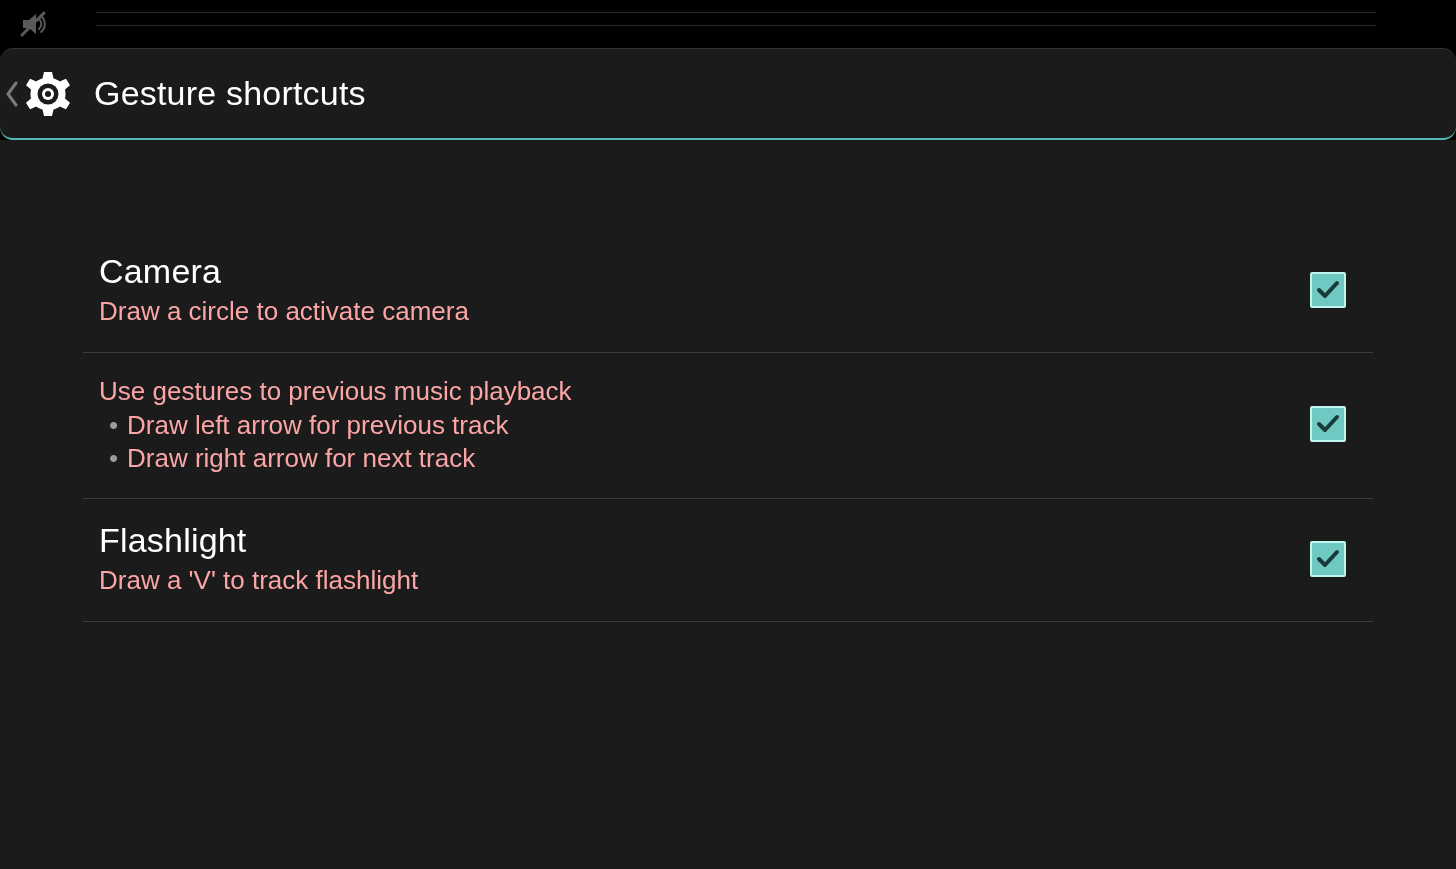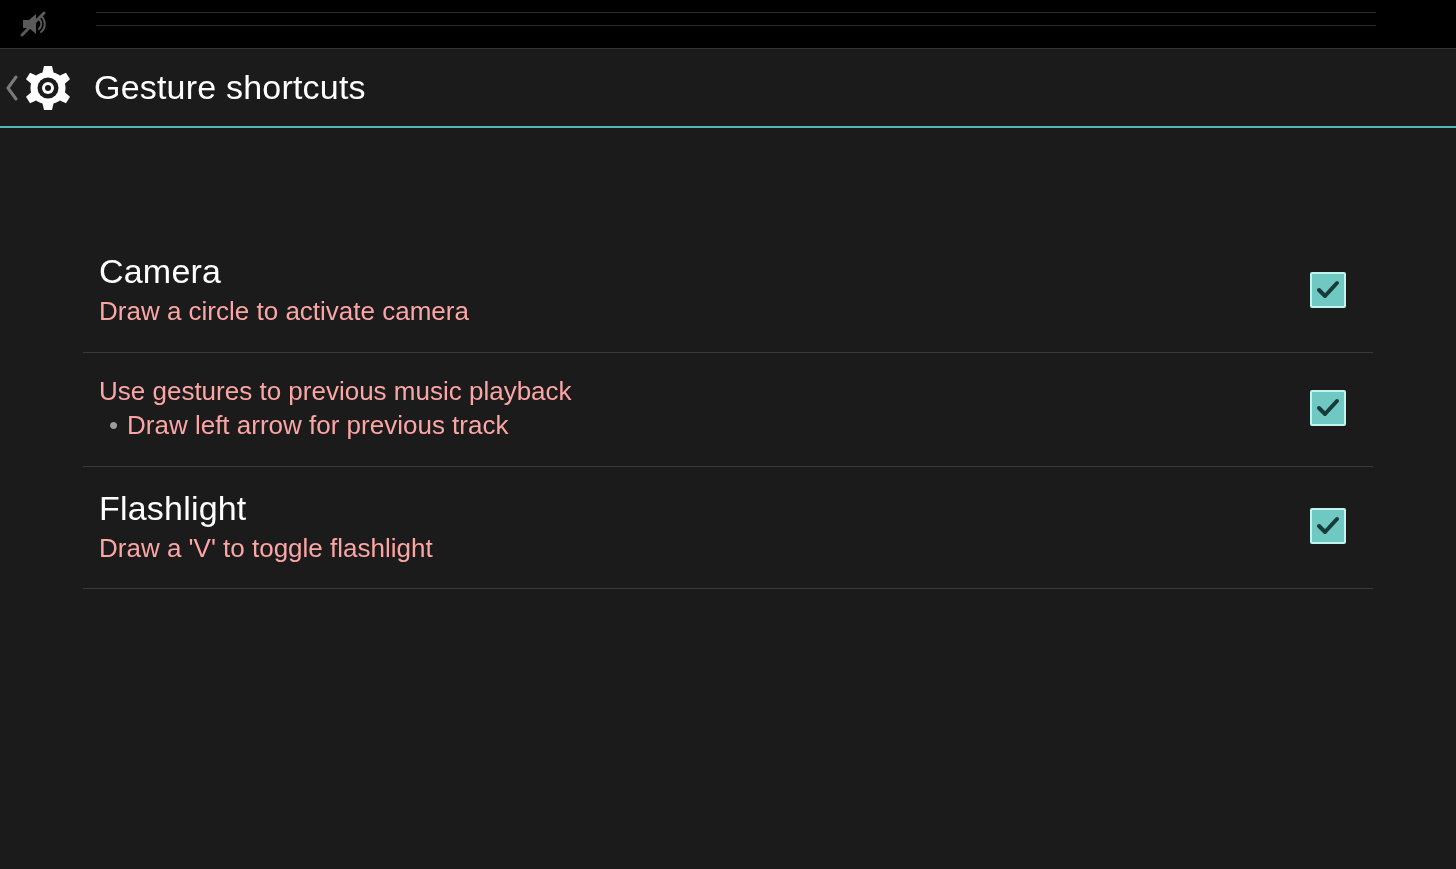--- a/index.html
+++ b/index.html
@@ -40,27 +40,28 @@
     position: absolute;
     bottom: 22px;
     left: 96px;
     right: 80px;
     height: 1px;
     background: #2a2a2a;
   }
 
   
   .action-bar {
-    height: 80px;
+    height: 92px;
     background: #1b1b1b;
     border-top: 1px solid #323232;
     border-bottom: 2px solid #54b8b8;
     display: flex;
     align-items: center;
     padding-left: 4px;
+    border-radius: 13px;
   }
   .back-wrap {
     display: flex;
     align-items: center;
     height: 100%;
     padding-right: 10px;
     cursor: pointer;
   }
   .back-caret {
     width: 16px;
@@ -83,21 +84,21 @@
   }
 
   
   .content {
     background: #1b1b1b;
     height: calc(869px - 48px - 76px);
     padding-top: 86px;
   }
   .list {
     width: 1290px;
-    margin: 16px auto;
+    margin: 4px auto;
   }
   .row {
     display: flex;
     align-items: center;
     border-bottom: 1px solid #3a3a3a;
     padding: 22px 0 24px 16px;
     cursor: pointer;
   }
   .row .text-col {
     flex: 1 1 auto;
@@ -200,36 +201,37 @@
         </div>
       </div>
     </div>
 
     <div class="row">
       <div class="text-col">
         <div class="item-desc">
           <span>Use gestures to previous music playback</span>
           <ul>
             <li>Draw left arrow for previous track</li>
+            <li>Draw right arrow for next track</li>
           </ul>
         </div>
       </div>
       <div class="ck-col">
         <div class="ck">
           <svg width="26" height="26" viewBox="0 0 26 26">
             <path d="M4 13 L10 19 L22 6" stroke="#183a38" stroke-width="4" fill="none" stroke-linecap="round" stroke-linejoin="round"></path>
           </svg>
         </div>
       </div>
     </div>
 
     <div class="row">
       <div class="text-col">
         <div class="item-title">Flashlight</div>
-        <div class="item-desc">Draw a 'V' to toggle flashlight</div>
+        <div class="item-desc">Draw a 'V' to track flashlight</div>
       </div>
       <div class="ck-col">
         <div class="ck">
           <svg width="26" height="26" viewBox="0 0 26 26">
             <path d="M4 13 L10 19 L22 6" stroke="#183a38" stroke-width="4" fill="none" stroke-linecap="round" stroke-linejoin="round"></path>
           </svg>
         </div>
       </div>
     </div>
 

